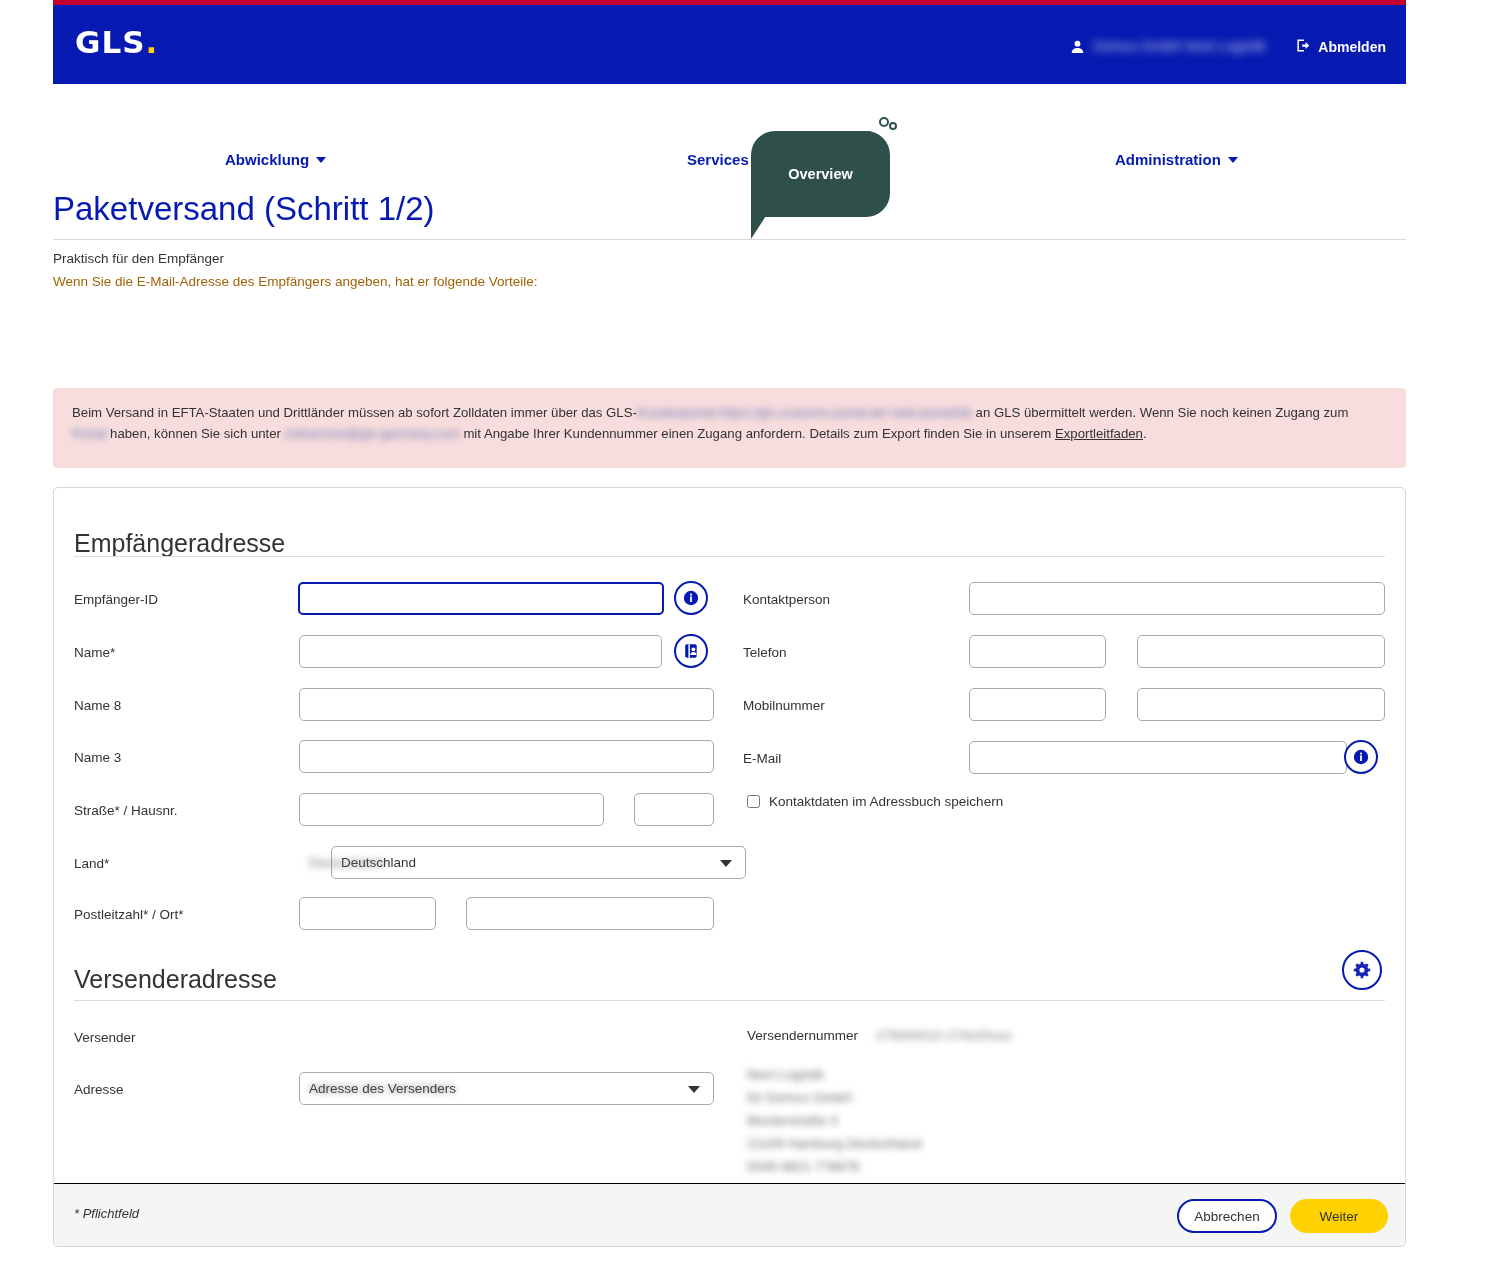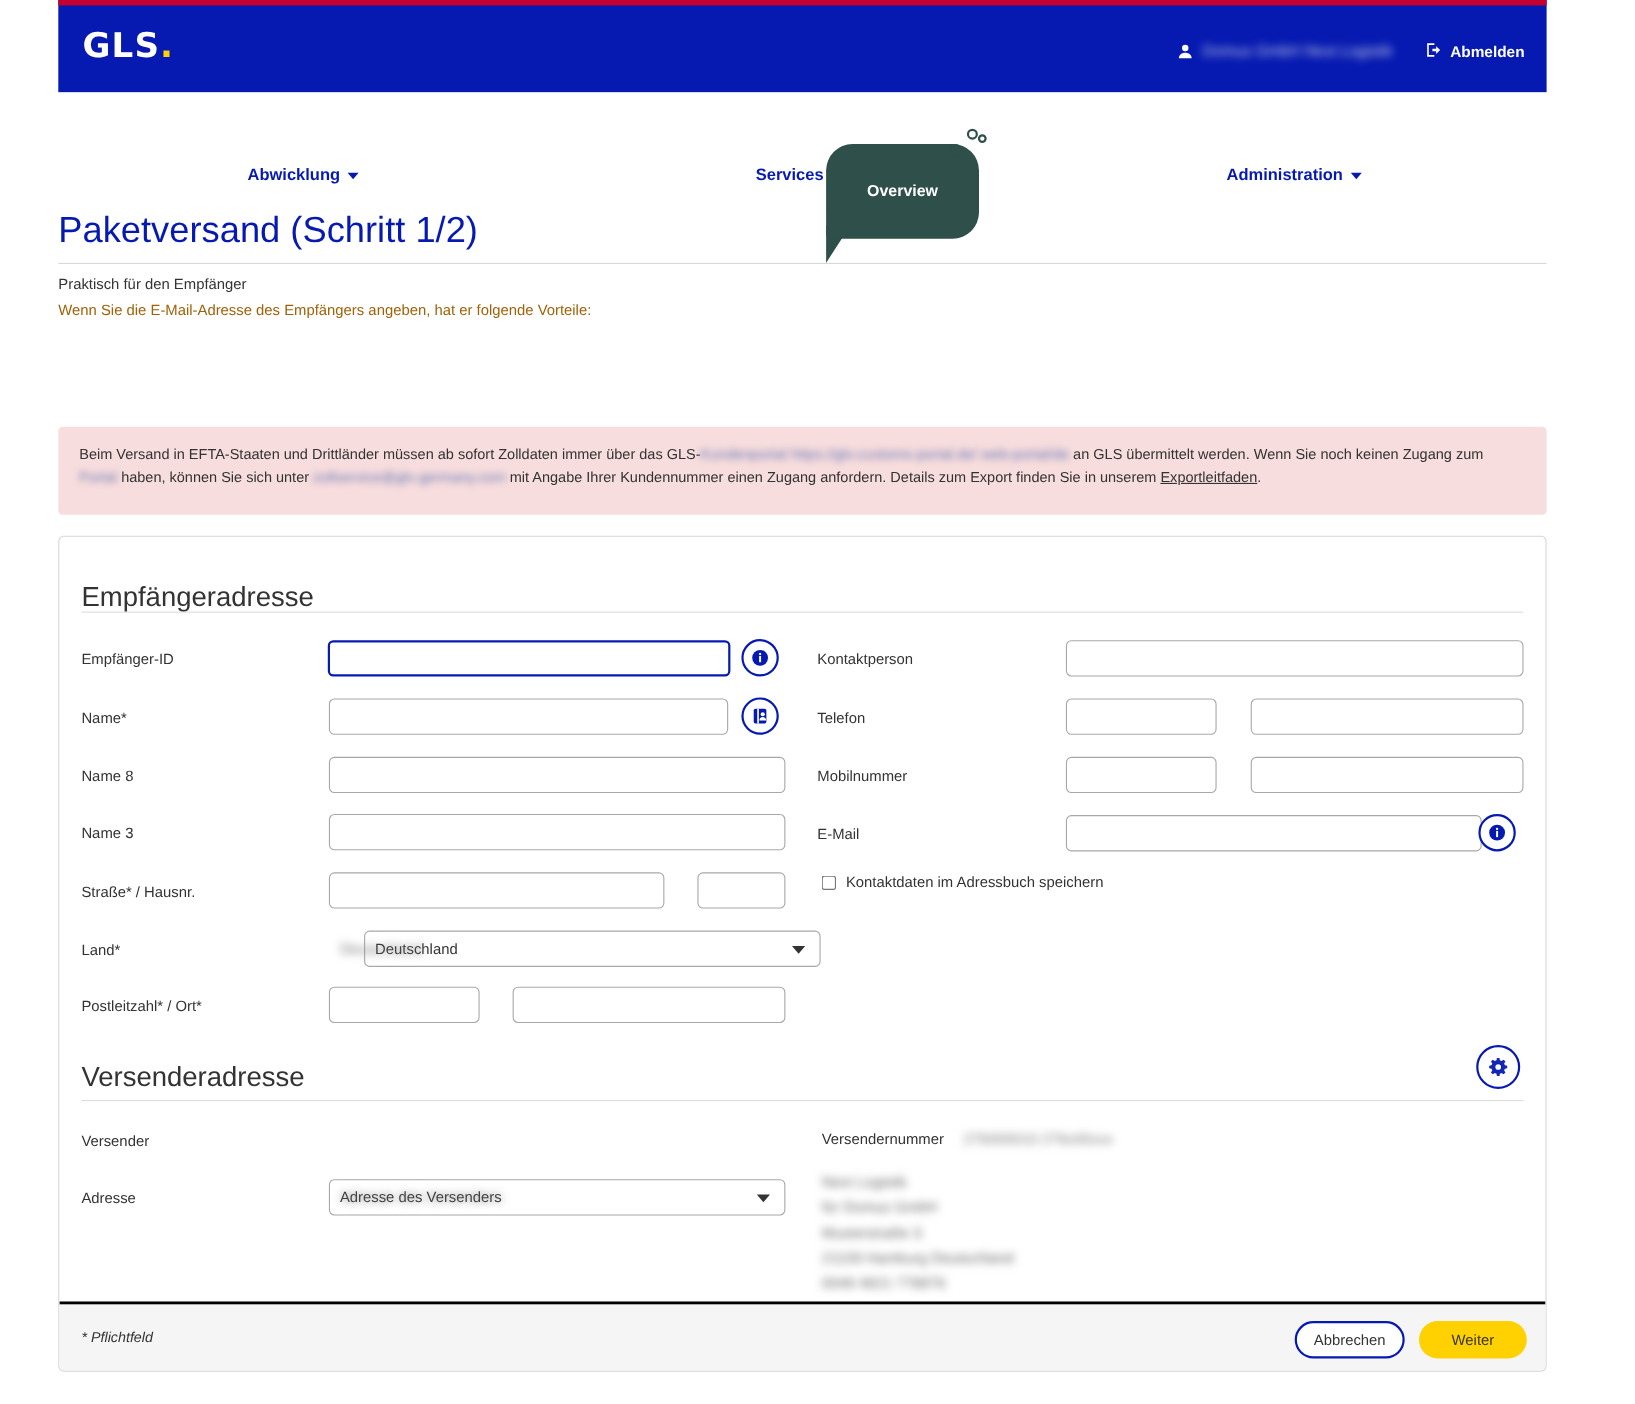--- a/index.html
+++ b/index.html
@@ -292,21 +292,21 @@
     white-space: pre-line;
   }
 
   
   .card-footer {
     position: absolute;
     left: 0; bottom: 0;
     width: 100%;
     height: 63px;
     background: #f5f5f5;
-    border-top: 3px solid #000000;
+    border-top: 1px solid #000000;
     border-radius: 0 0 5px 5px;
   }
   .mandatory {
     position: absolute;
     left: 20px; top: 22px;
     font-size: 13px;
     font-style: italic;
     color: #333;
   }
   .btn {
@@ -495,21 +495,21 @@
     <label class="lbl" style="left:689px; top:263px;">E-Mail</label>
     <input class="inp" style="left: 915px; top: 253px; width: 378px;" value="">
     <button class="round-btn" style="left:1290px; top:252px;">
       <svg width="16" height="16" viewBox="0 0 16 16">
           <circle cx="8" cy="8" r="7.2" fill="#061ab1"></circle>
           <rect x="7.1" y="6.4" width="1.8" height="5.6" fill="#fff"></rect>
           <rect x="7.1" y="3.6" width="1.8" height="1.9" fill="#fff"></rect>
         </svg>
     </button>
 
-    <div class="chk-row" style="left:693px; top:306px;align-items:flex-end;">
+    <div class="chk-row" style="left:693px; top:306px;">
       <input type="checkbox" style="">
       <span>Kontaktdaten im Adressbuch speichern</span>
     </div>
 
     <h2 class="card-section-title" style="left:20px; top:456px;">Versenderadresse</h2>
     <button class="round-btn" style="left:1288px; top:462px; width:40px; height:40px;">
       <svg width="18" height="18" viewBox="0 0 18 18">
           <path d="M9 5.8A3.2 3.2 0 1 0 9 12.2 3.2 3.2 0 1 0 9 5.8zm0 2a1.2 1.2 0 1 1 0 2.4 1.2 1.2 0 0 1 0-2.4z" fill="#061ab1"></path>
           <path d="M7.8 0.8h2.4l.3 2.1 1.6.7 1.8-1.2 1.7 1.7-1.2 1.8.7 1.6 2.1.3v2.4l-2.1.3-.7 1.6 1.2 1.8-1.7 1.7-1.8-1.2-1.6.7-.3 2.1H7.8l-.3-2.1-1.6-.7-1.8 1.2-1.7-1.7 1.2-1.8-.7-1.6-2.1-.3V7.8l2.1-.3.7-1.6L2.4 4.1l1.7-1.7 1.8 1.2 1.6-.7z" fill="#061ab1" opacity="0.95"></path>
           <circle cx="9" cy="9" r="2.6" fill="#fff"></circle>

